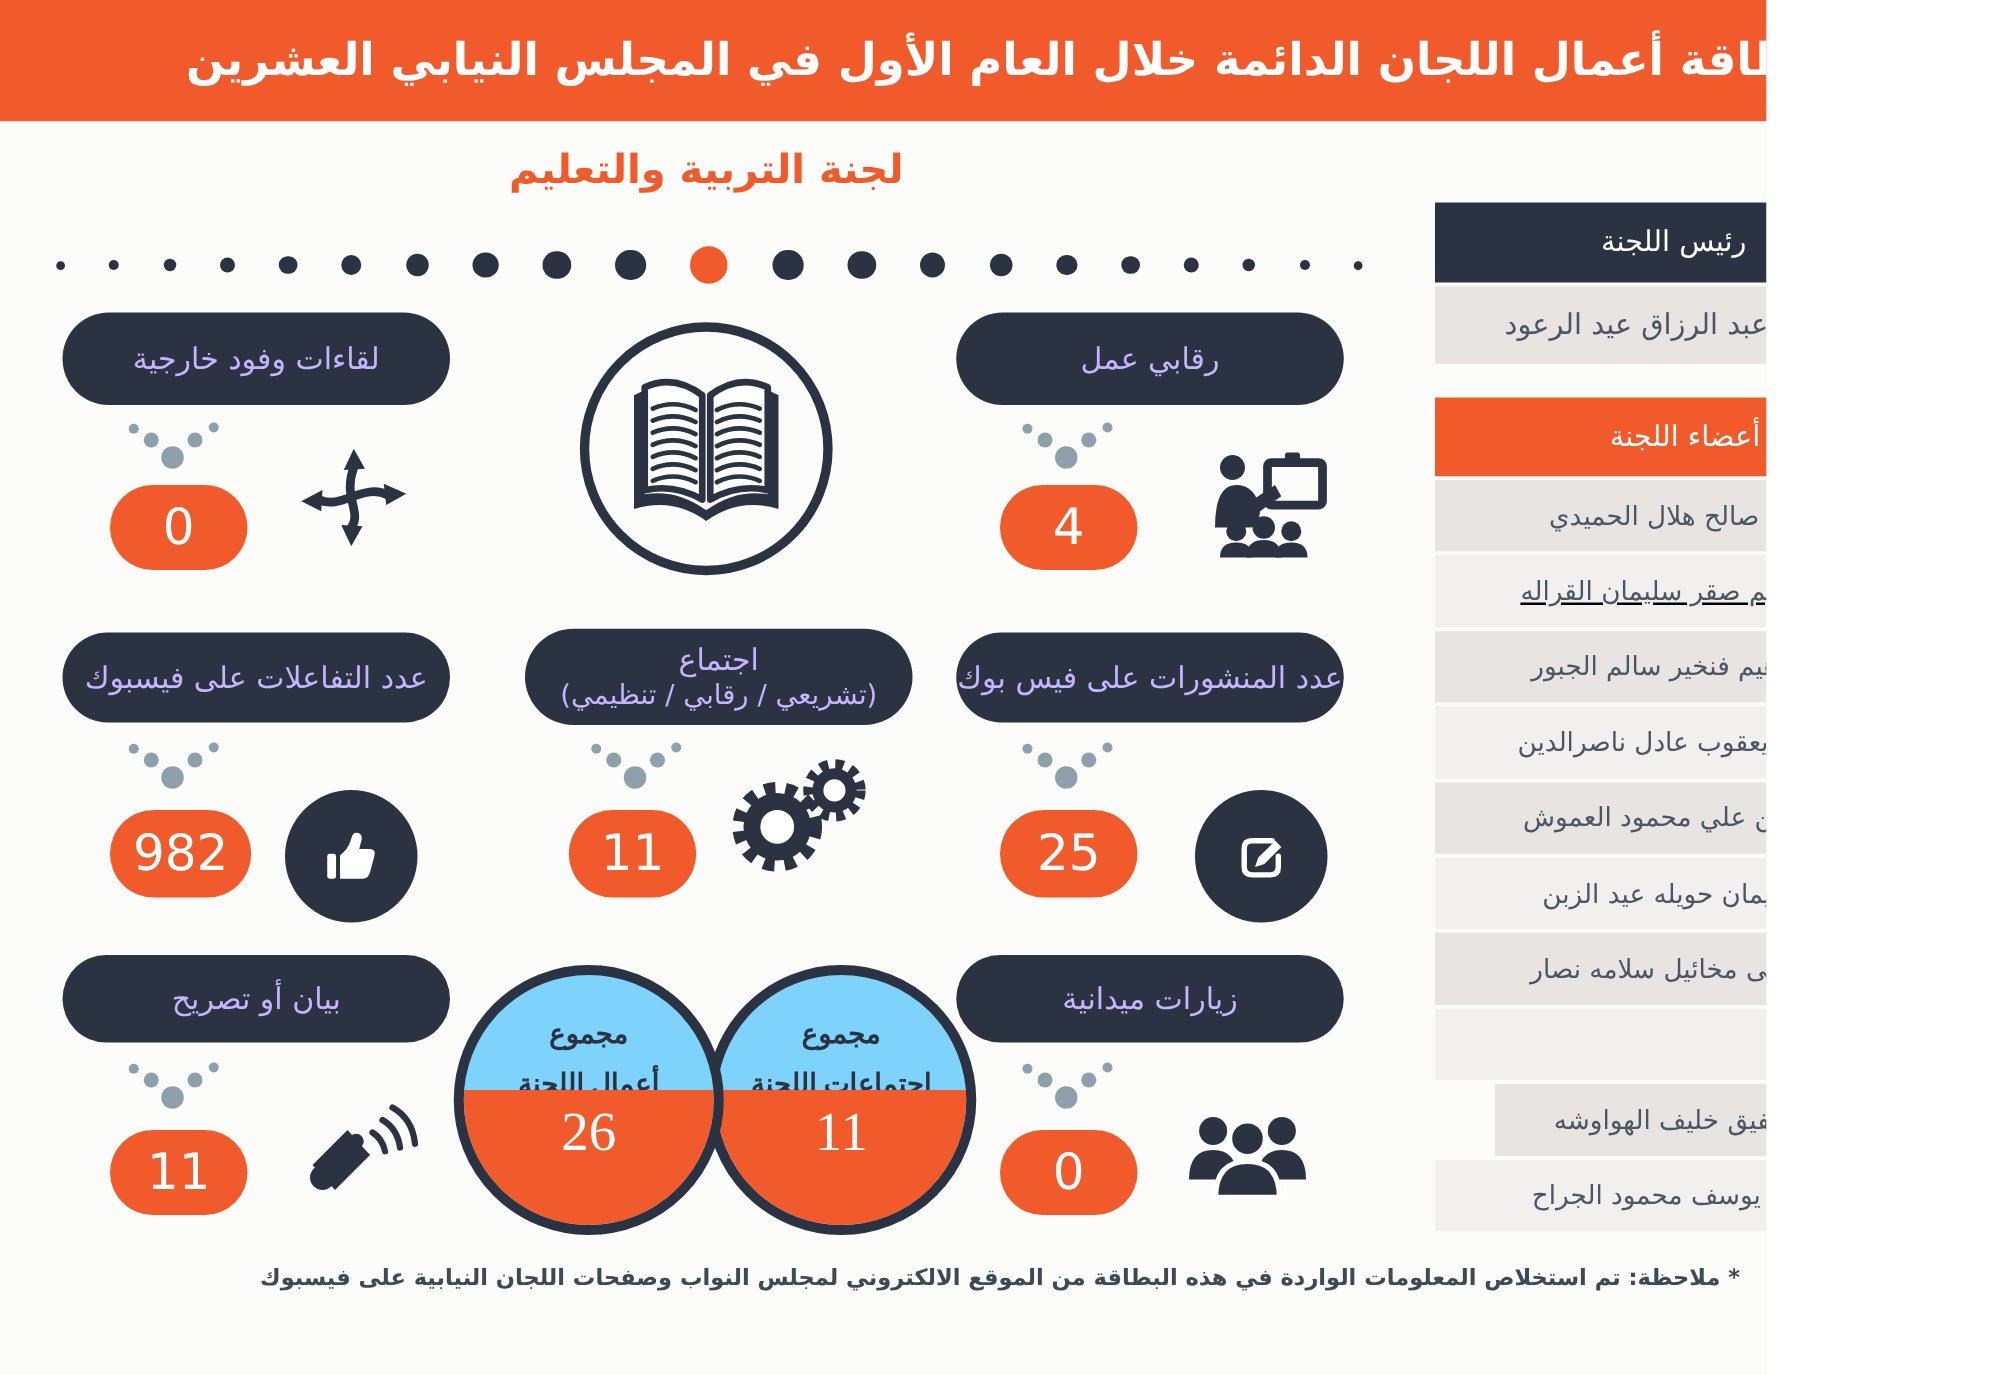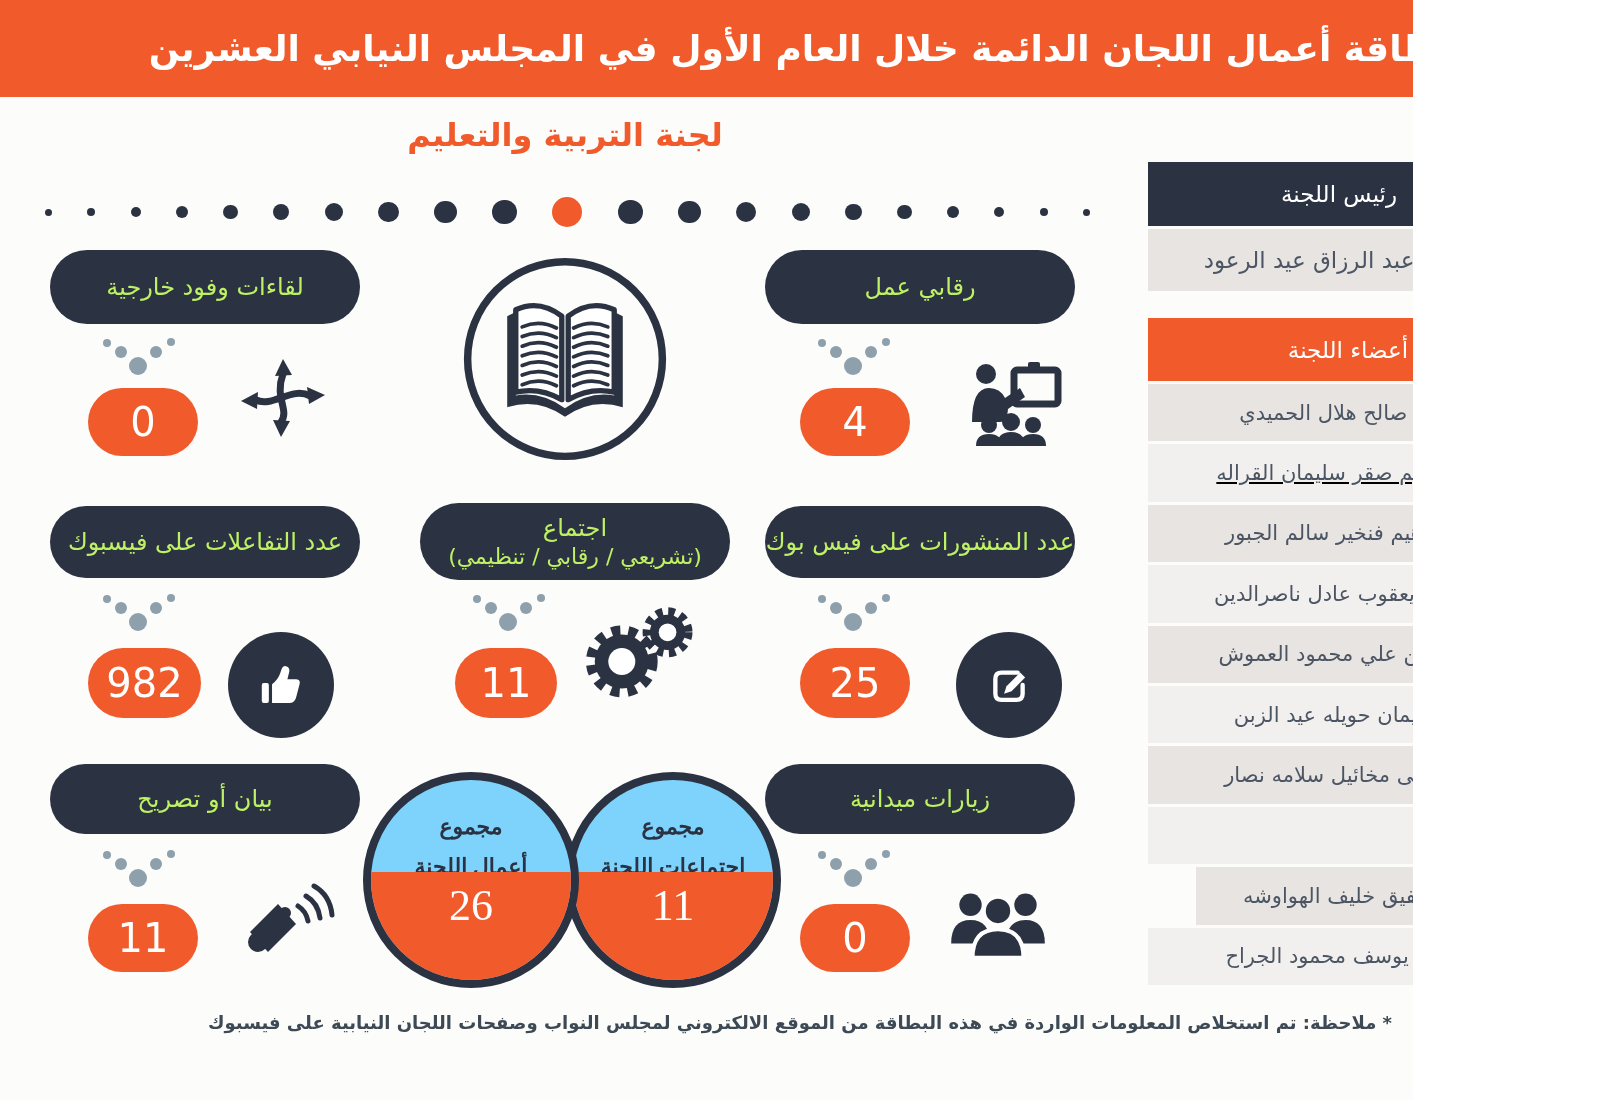--- a/index.html
+++ b/index.html
@@ -22,21 +22,21 @@
   .banner .title{color:#fff;font-size:36px;font-weight:700;}
   .subtitle{position:absolute;left:45px;top:116px;width:1040px;text-align:center;
     color:var(--orange);font-size:32px;font-weight:700;}
   
   .dots-row{position:absolute;left:45px;top:196px;width:1045px;height:32px;
     display:flex;align-items:center;justify-content:space-between;}
   .dots-row span{border-radius:50%;background:var(--navy);flex:0 0 auto;}
   
   .pill{position:absolute;background:var(--navy);border-radius:40px;z-index:3;
     display:flex;flex-direction:column;align-items:center;justify-content:center;
-    color:#bef264;text-align:center;line-height:1.25;}
+    color:#c4b5fd;text-align:center;line-height:1.25;}
   .pill .l1{font-size:24px;}
   .pill .l2{font-size:22px;text-align:center;}
   
   .numpill{position:absolute;background:var(--orange);border-radius:36px;z-index:3;
     display:flex;align-items:center;justify-content:center;color:#fff;font-size:40px;}
   
   .cluster{position:absolute;width:82px;height:46px;color:var(--dot-gray);}
   .icon{color:var(--navy);}
   .icon-circle{position:absolute;background:var(--navy);border-radius:50%;
     display:flex;align-items:center;justify-content:center;}

